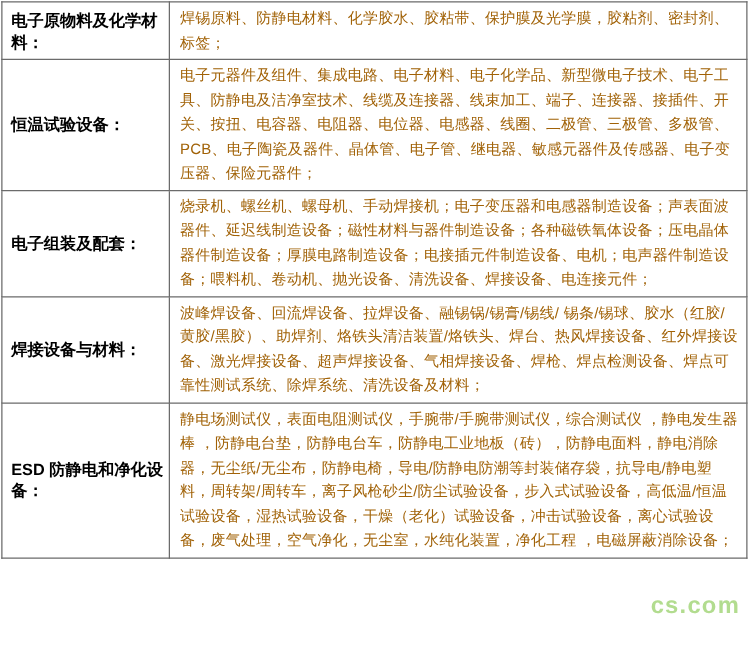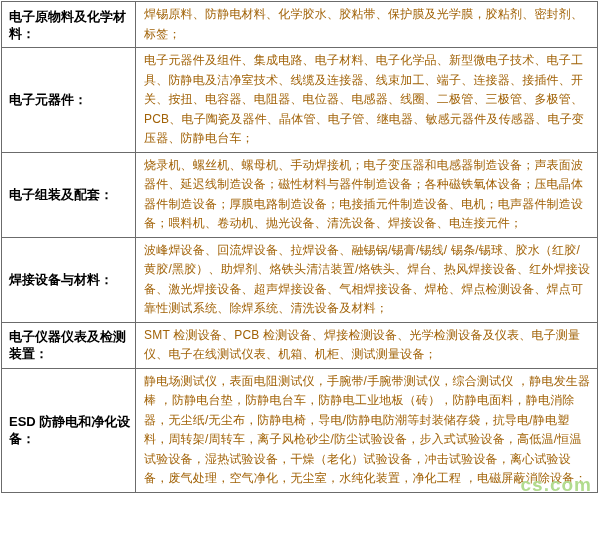--- a/index.html
+++ b/index.html
@@ -56,34 +56,30 @@
 <body>
 
 <div class="page">
   <table class="category-table">
     <tbody>
       <tr>
         <td class="label-cell">电子原物料及化学材料：</td>
         <td class="content-cell">焊锡原料、防静电材料、化学胶水、胶粘带、保护膜及光学膜，胶粘剂、密封剂、标签；</td>
       </tr>
       <tr>
-        <td class="label-cell">电子元器件：</td>
-        <td class="content-cell">电子元器件及组件、集成电路、电子材料、电子化学品、新型微电子技术、电子工具、防静电及洁净室技术、线缆及连接器、线束加工、端子、连接器、接插件、开关、按扭、电容器、电阻器、电位器、电感器、线圈、二极管、三极管、多极管、PCB、电子陶瓷及器件、晶体管、电子管、继电器、敏感元器件及传感器、电子变压器、防静电台车；</td>
+        <td class="label-cell">恒温试验设备：</td>
+        <td class="content-cell">电子元器件及组件、集成电路、电子材料、电子化学品、新型微电子技术、电子工具、防静电及洁净室技术、线缆及连接器、线束加工、端子、连接器、接插件、开关、按扭、电容器、电阻器、电位器、电感器、线圈、二极管、三极管、多极管、PCB、电子陶瓷及器件、晶体管、电子管、继电器、敏感元器件及传感器、电子变压器、保险元器件；</td>
       </tr>
       <tr>
         <td class="label-cell">电子组装及配套：</td>
         <td class="content-cell">烧录机、螺丝机、螺母机、手动焊接机；电子变压器和电感器制造设备；声表面波器件、延迟线制造设备；磁性材料与器件制造设备；各种磁铁氧体设备；压电晶体器件制造设备；厚膜电路制造设备；电接插元件制造设备、电机；电声器件制造设备；喂料机、卷动机、抛光设备、清洗设备、焊接设备、电连接元件；</td>
       </tr>
       <tr>
         <td class="label-cell">焊接设备与材料：</td>
         <td class="content-cell">波峰焊设备、回流焊设备、拉焊设备、融锡锅/锡膏/锡线/ 锡条/锡球、胶水（红胶/黄胶/黑胶）、助焊剂、烙铁头清洁装置/烙铁头、焊台、热风焊接设备、红外焊接设备、激光焊接设备、超声焊接设备、气相焊接设备、焊枪、焊点检测设备、焊点可靠性测试系统、除焊系统、清洗设备及材料；</td>
-      </tr>
-      <tr>
-        <td class="label-cell">电子仪器仪表及检测装置：</td>
-        <td class="content-cell">SMT 检测设备、PCB 检测设备、焊接检测设备、光学检测设备及仪表、电子测量仪、电子在线测试仪表、机箱、机柜、测试测量设备；</td>
       </tr>
       <tr>
         <td class="label-cell">ESD 防静电和净化设备：</td>
         <td class="content-cell">静电场测试仪，表面电阻测试仪，手腕带/手腕带测试仪，综合测试仪 ，静电发生器棒 ，防静电台垫，防静电台车，防静电工业地板（砖），防静电面料，静电消除器，无尘纸/无尘布，防静电椅，导电/防静电防潮等封装储存袋，抗导电/静电塑料，周转架/周转车，离子风枪砂尘/防尘试验设备，步入式试验设备，高低温/恒温试验设备，湿热试验设备，干燥（老化）试验设备，冲击试验设备，离心试验设备，废气处理，空气净化，无尘室，水纯化装置，净化工程 ，电磁屏蔽消除设备；</td>
       </tr>
 
     </tbody>
   </table>
   <div class="watermark">cs.com</div>
 </div>

